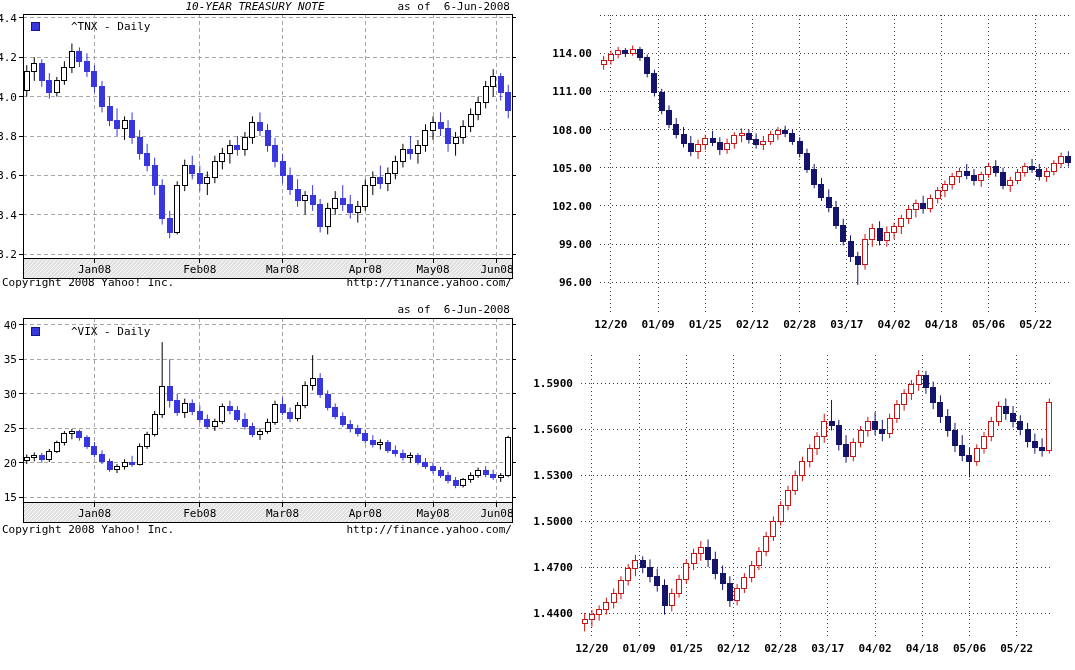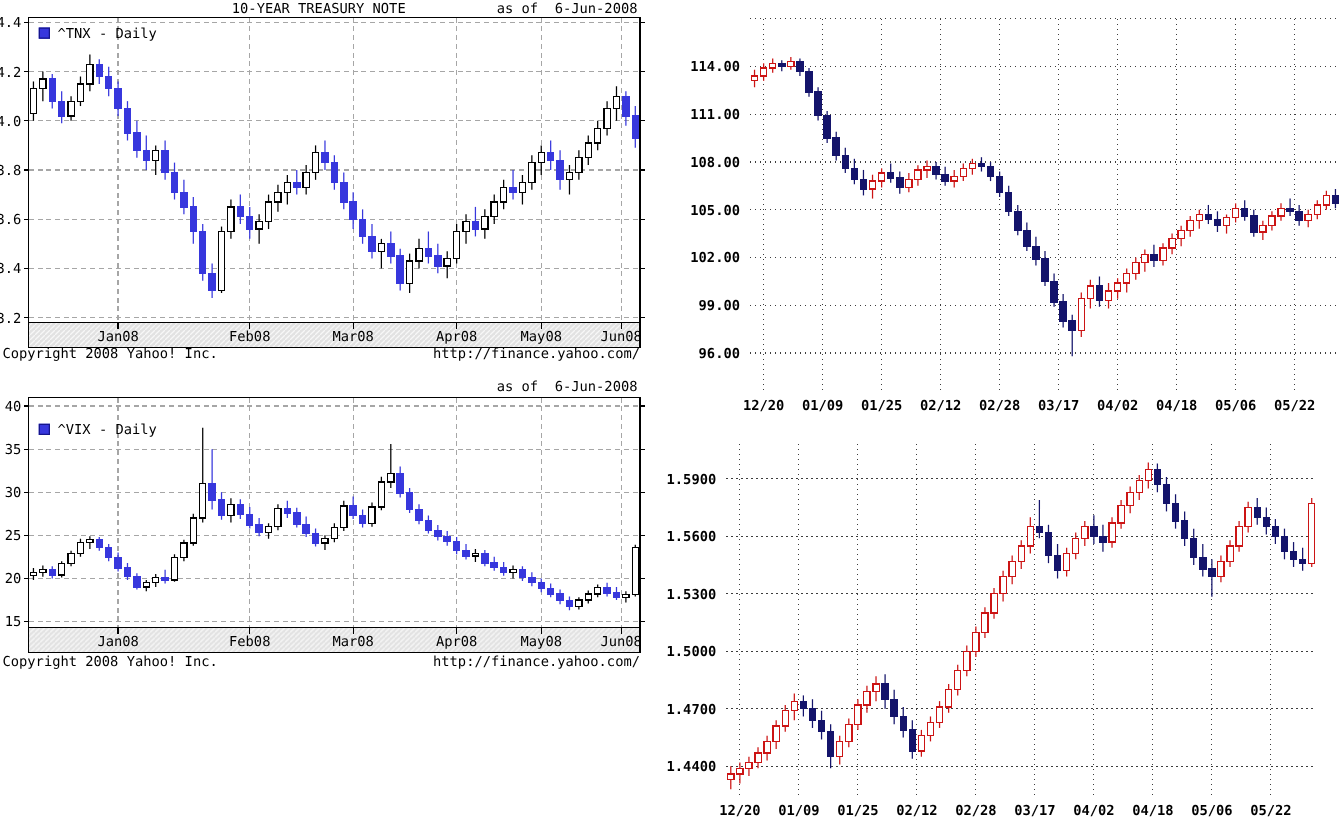--- a/index.html
+++ b/index.html
@@ -1,21 +1,21 @@
 <!DOCTYPE html>
 <html><head>
 <meta charset="utf-8">
 <style>
   html,body{margin:0;padding:0;background:#ffffff;}
   .page{position:relative;width:1075px;height:670px;background:#ffffff;overflow:hidden;
         font-family:"DejaVu Sans Mono",monospace;}
   .panel{position:absolute;}
   .panel svg{position:absolute;left:0;top:0;display:block;}
   .t{position:absolute;font:11px/13px "DejaVu Sans Mono",monospace;color:#000;white-space:pre;}
-  .legend{position:absolute;display:flex;align-items:center;font:11px/13px "DejaVu Sans Mono",monospace;color:#000;}
+  .legend{position:absolute;display:flex;align-items:center;font:11px/13px "DejaVu Sans Mono",monospace;color:#000;gap:25px;}
   .sq{width:7px;height:7px;background:#3737dd;border:1px solid #15158c;display:inline-block;margin-right:6px;}
 </style>
 </head>
 <body>
 
 <div class="page">
 
   <div class="panel" style="left:0;top:0;width:530px;height:300px;">
     <svg width="530" height="300">
         <line x1="23" x2="512" y1="17.93548387096766" y2="17.93548387096766" stroke="#a6a6a6" stroke-dasharray="4,3" shape-rendering="crispEdges"></line>
@@ -261,21 +261,21 @@
         <line x1="493.1923076923077" x2="493.1923076923077" y1="86.80645161290326" y2="96.64516129032259" stroke="#000000"></line>
         <rect x="490.6923076923077" y="76.96774193548393" width="5" height="9.838709677419331" fill="#ffffff" stroke="#000000" shape-rendering="crispEdges"></rect>
         <line x1="500.7153846153846" x2="500.7153846153846" y1="73.0322580645161" y2="76.96774193548393" stroke="#3737dd"></line>
         <line x1="500.7153846153846" x2="500.7153846153846" y1="92.70967741935492" y2="100.58064516129032" stroke="#3737dd"></line>
         <rect x="498.2153846153846" y="76.96774193548393" width="5" height="15.74193548387099" fill="#3737dd" stroke="#3737dd" shape-rendering="crispEdges"></rect>
         <line x1="508.23846153846154" x2="508.23846153846154" y1="84.83870967741943" y2="92.70967741935492" stroke="#3737dd"></line>
         <line x1="508.23846153846154" x2="508.23846153846154" y1="110.41935483870965" y2="118.29032258064514" stroke="#3737dd"></line>
         <rect x="505.73846153846154" y="92.70967741935492" width="5" height="17.709677419354733" fill="#3737dd" stroke="#3737dd" shape-rendering="crispEdges"></rect>
         <rect x="23" y="14" width="489" height="244" fill="none" stroke="#000" shape-rendering="crispEdges"></rect>
       </svg>
-    <div class="t" style="left:75px;top:0;width:360px;text-align:center;">10-YEAR TREASURY NOTE</div>
+    <div class="t" style="left:75px;top:0;width:360px;text-align:center;font-style:italic;">10-YEAR TREASURY NOTE</div>
     <div class="t" style="left:308px;top:0;width:202px;text-align:right;">as of  6-Jun-2008</div>
     <div class="legend" style="left:31px;top:20px;">
       <span class="sq"></span>
       <span>^TNX - Daily</span>
     </div>
     <div class="t" style="left:2px;top:276px;">Copyright 2008 Yahoo! Inc.</div>
     <div class="t" style="left:212px;top:276px;width:300px;text-align:right;">http://finance.yahoo.com/</div>
   </div>
 
   <div class="panel" style="left:0;top:302px;width:530px;height:250px;">
@@ -520,21 +520,21 @@
         <rect x="490.6923076923077" y="172.43445692883896" width="5" height="3.445692883895134" fill="#3737dd" stroke="#3737dd" shape-rendering="crispEdges"></rect>
         <line x1="500.7153846153846" x2="500.7153846153846" y1="171.0561797752809" y2="173.81273408239701" stroke="#000000"></line>
         <line x1="500.7153846153846" x2="500.7153846153846" y1="175.8801498127341" y2="180.01498127340824" stroke="#000000"></line>
         <rect x="498.2153846153846" y="173.81273408239701" width="5" height="2.067415730337075" fill="#ffffff" stroke="#000000" shape-rendering="crispEdges"></rect>
         <line x1="508.23846153846154" x2="508.23846153846154" y1="133.8426966292135" y2="135.91011235955057" stroke="#000000"></line>
         <line x1="508.23846153846154" x2="508.23846153846154" y1="173.81273408239701" y2="175.19101123595507" stroke="#000000"></line>
         <rect x="505.73846153846154" y="135.91011235955057" width="5" height="37.90262172284645" fill="#ffffff" stroke="#000000" shape-rendering="crispEdges"></rect>
         <rect x="23" y="16" width="489" height="184" fill="none" stroke="#000" shape-rendering="crispEdges"></rect>
       </svg>
     <div class="t" style="left:308px;top:1px;width:202px;text-align:right;">as of  6-Jun-2008</div>
-    <div class="legend" style="left:31px;top:23px;margin-top:12px;">
+    <div class="legend" style="left:31px;top:23px;">
       <span class="sq"></span>
       <span>^VIX - Daily</span>
     </div>
     <div class="t" style="left:2px;top:221px;">Copyright 2008 Yahoo! Inc.</div>
     <div class="t" style="left:212px;top:221px;width:300px;text-align:right;">http://finance.yahoo.com/</div>
   </div>
 
   <div class="panel" style="left:530px;top:0;width:545px;height:335px;text-decoration:underline;">
     <svg width="545" height="335">
         <line x1="70" x2="542" y1="15" y2="15" stroke="#3c3c3c" stroke-dasharray="1,3" shape-rendering="crispEdges"></line>

